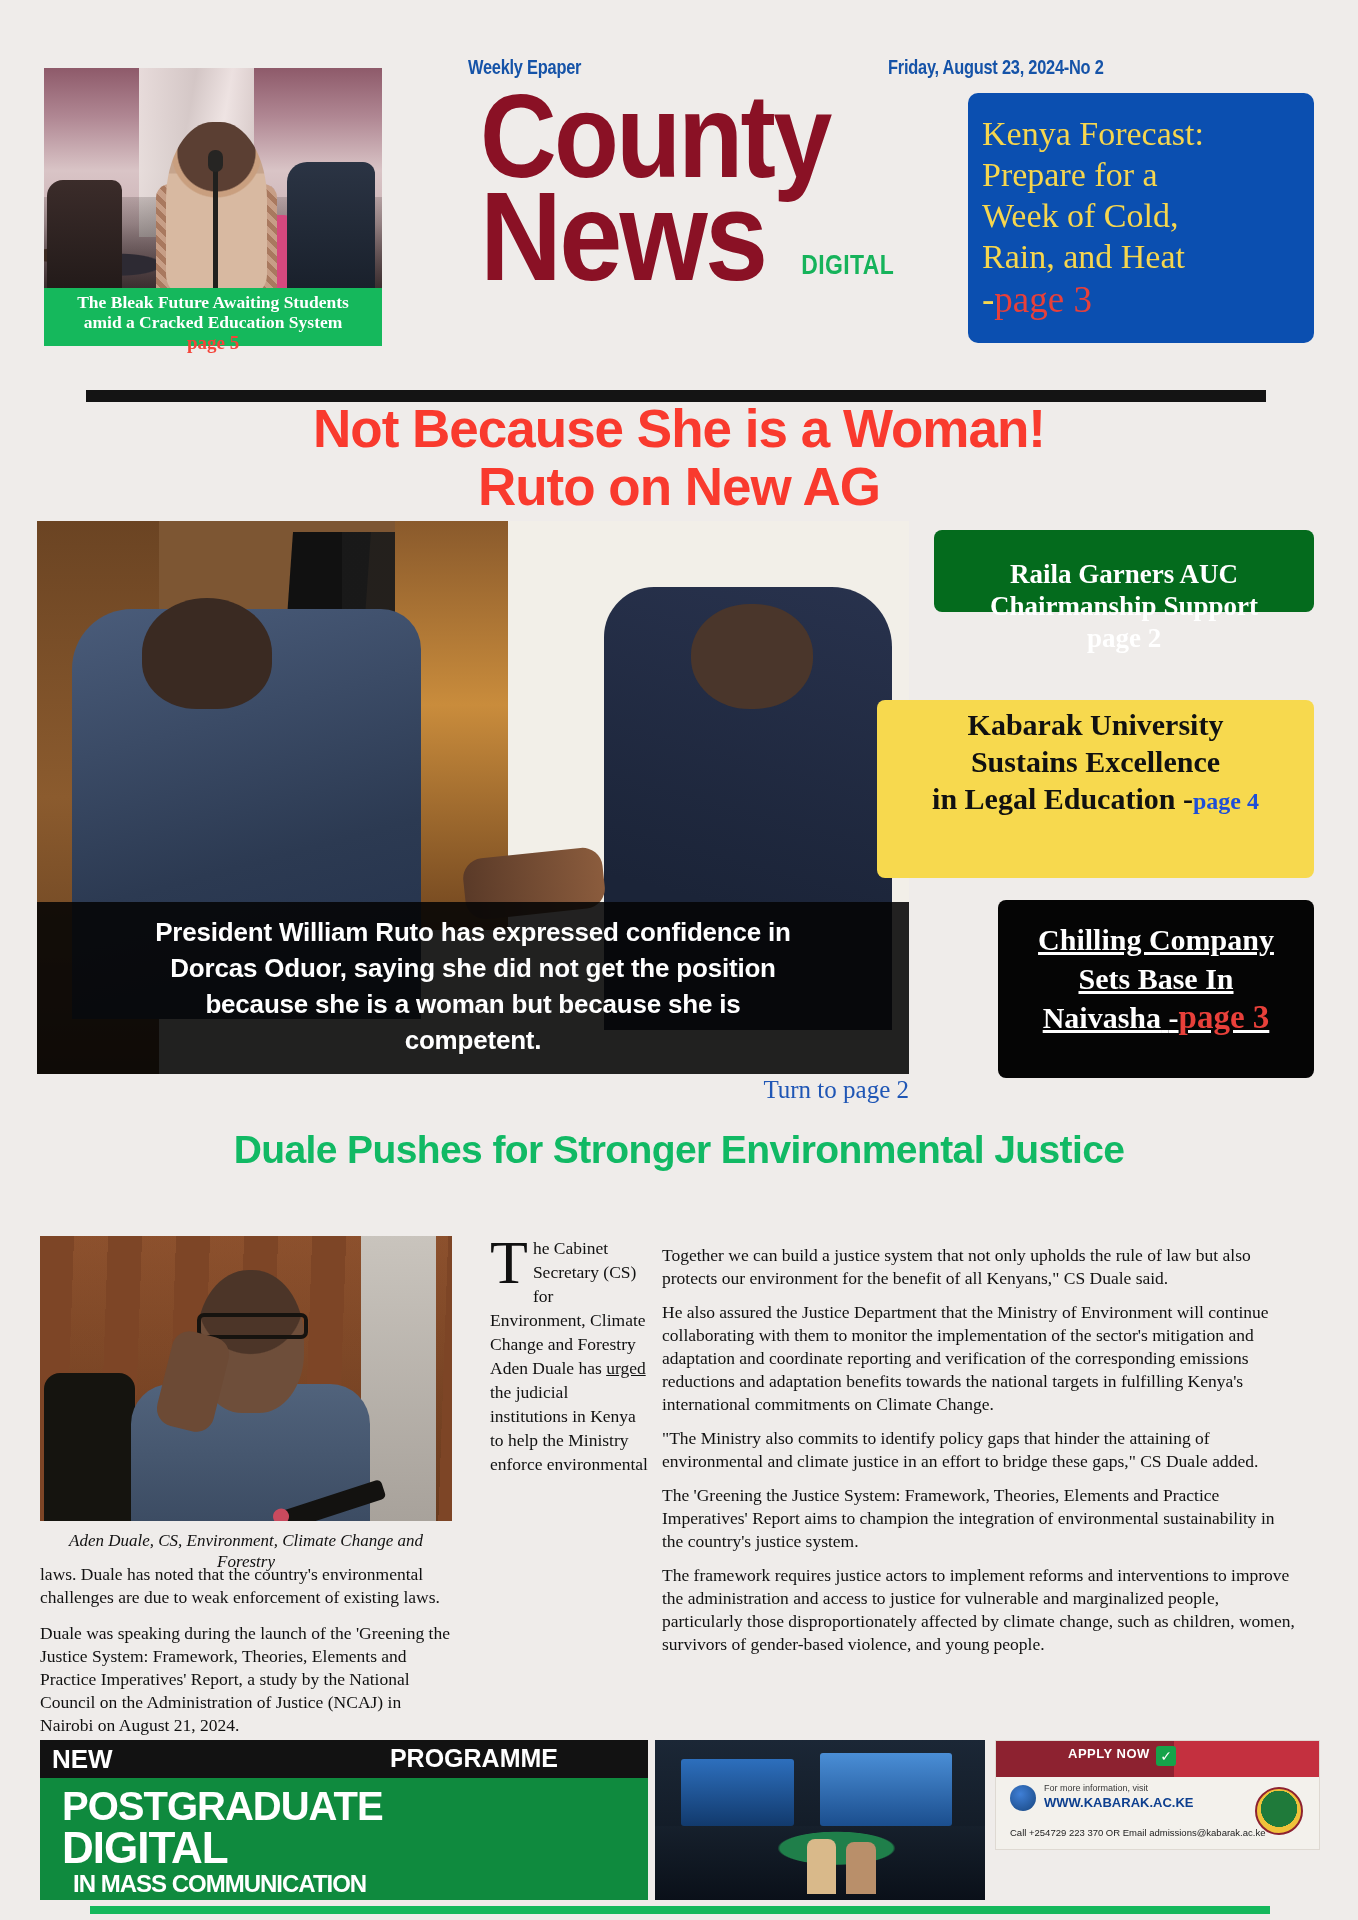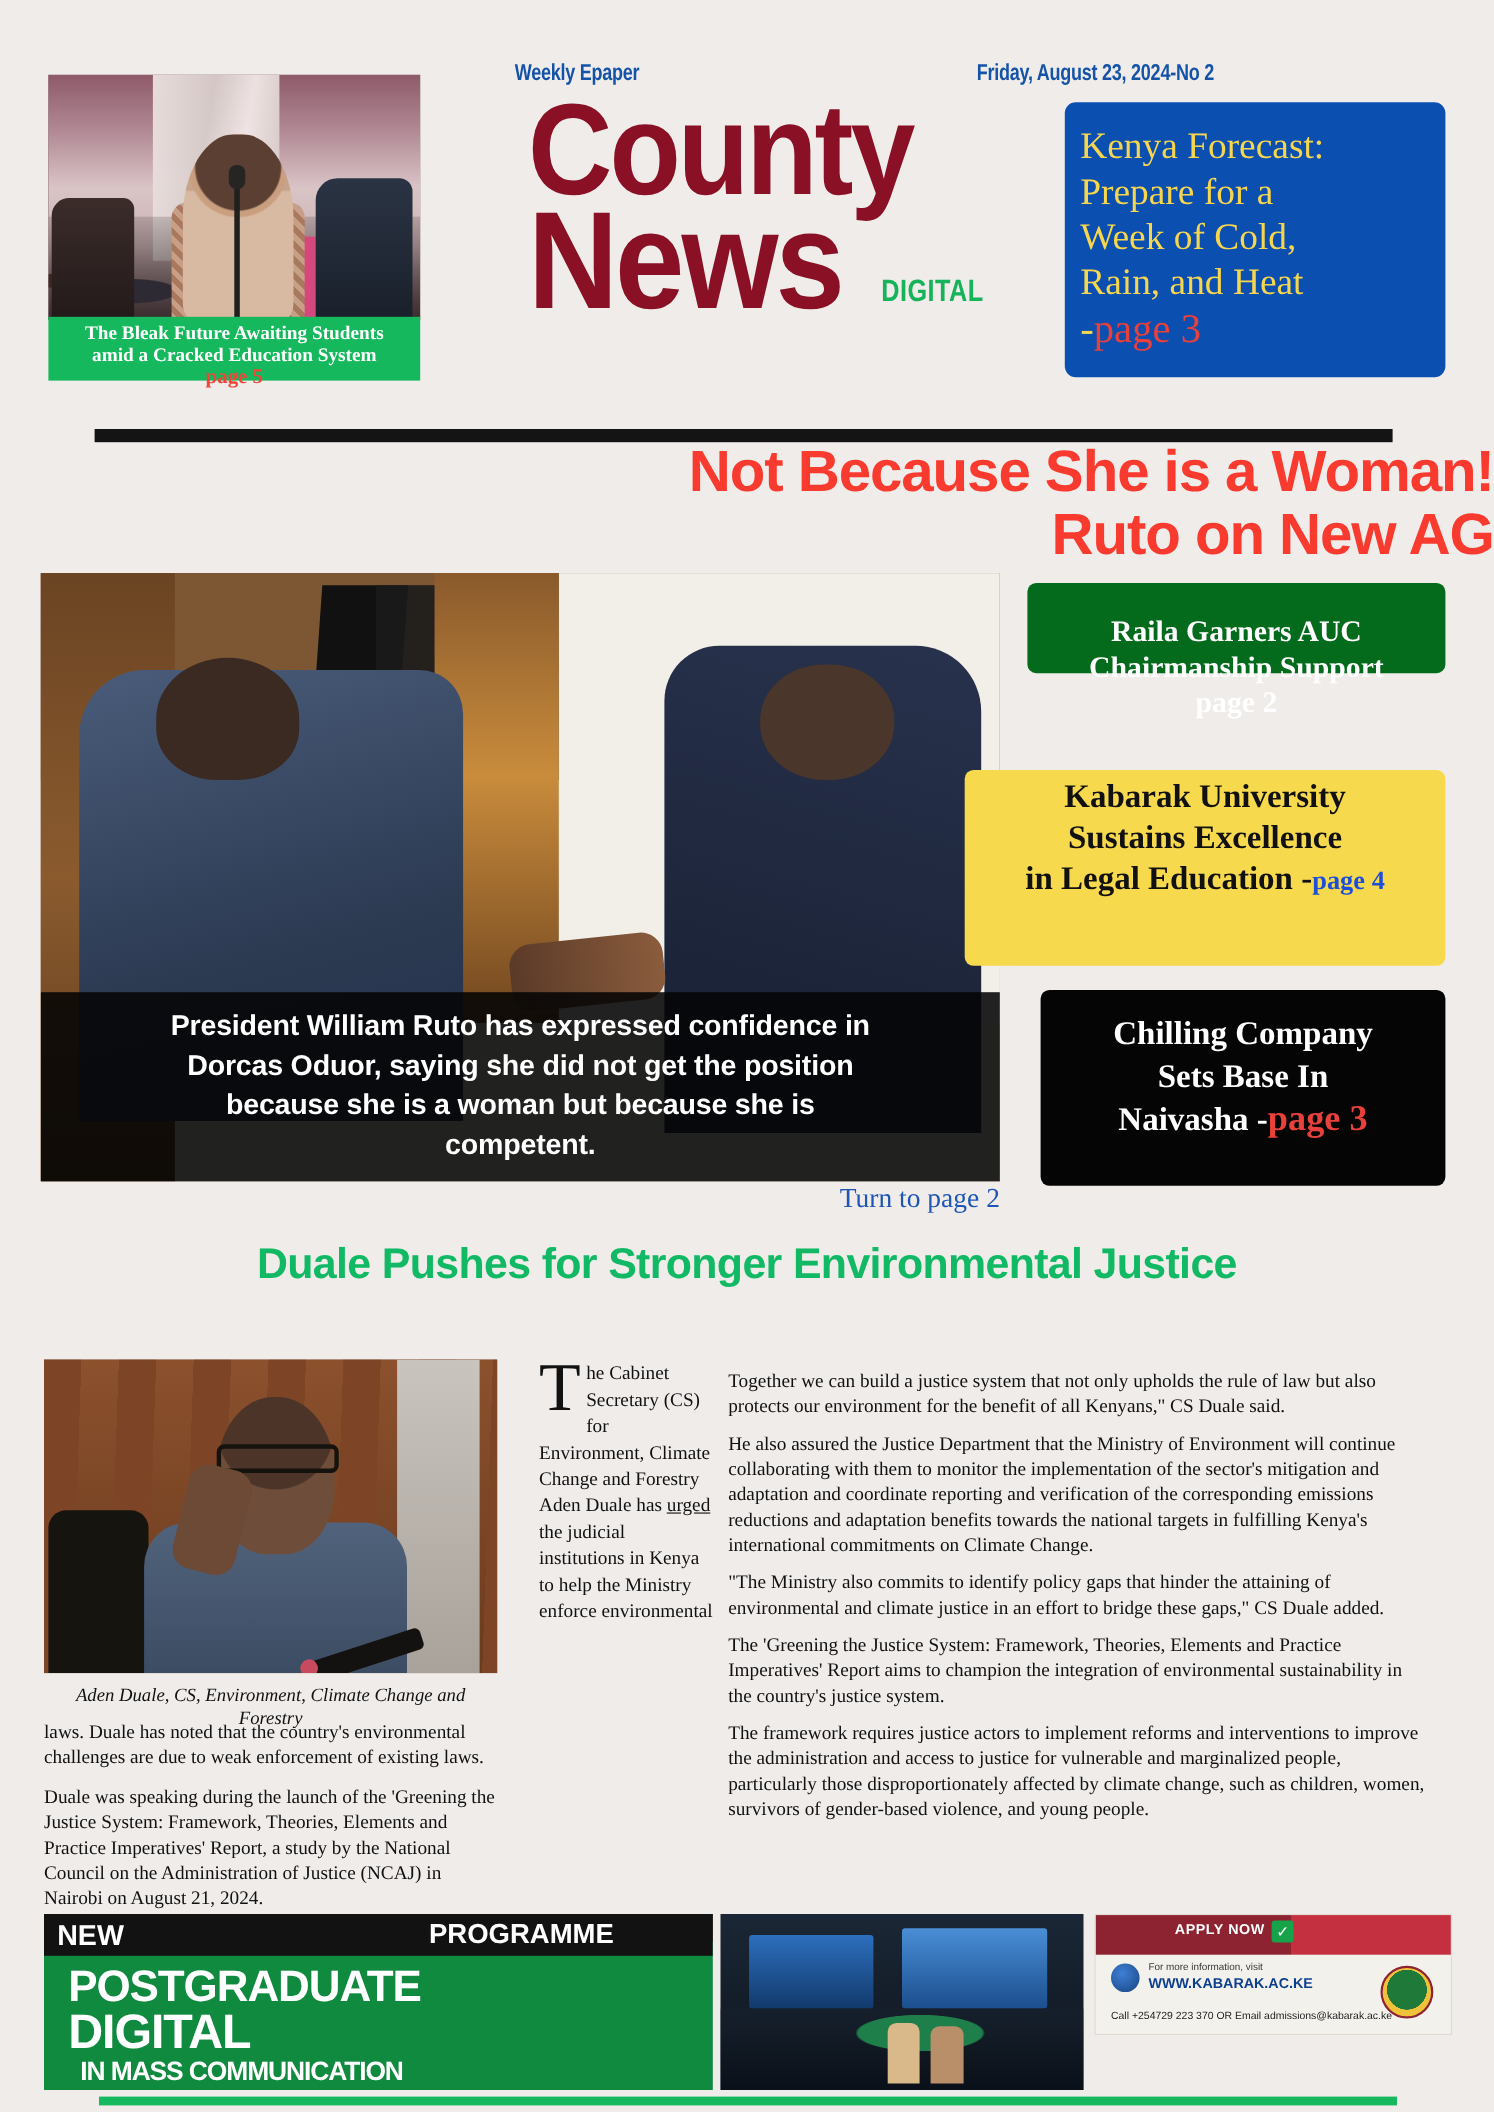--- a/index.html
+++ b/index.html
@@ -113,21 +113,21 @@
   .forecast .pg { display:block; font-size:37px; margin-top:2px; }
   .forecast .pg .dash { color:#f6d64e; }
   .forecast .pg .num { color:#e8403a; }
 
   .rule {
     position:absolute; left:86px; top:390px; width:1180px; height:12px; background:#141414;
   }
 
   
   .lead-head {
-    position:absolute; left:0; top:400px; width:1358px; text-align:right;
+    position:absolute; left:0; top:400px; width:1358px; text-align:center;
     font-family:"Liberation Sans", sans-serif; font-weight:700;
     color:#f93a2e; font-size:53px; line-height:58px; letter-spacing:-1px;
   }
 
   
   .lead-photo {
     position:absolute; left:37px; top:521px; width:872px; height:553px;
     overflow:hidden; background:#6e4a2a;
   }
   .lp-bg { position:absolute; inset:0;
@@ -188,22 +188,22 @@
     top:530px; width:380px; height:82px; background:#046b1d; color:#fff;
     font-size:27px; line-height:32px; padding-top:28px;
   }
   .promo-yellow {
     top:700px; width:437px; height:178px; background:#f7d94e; color:#111;
     font-size:30px; line-height:37px; padding-top:6px;
   }
   .promo-yellow .pg .dash { color:#111; }
   .promo-yellow .pg .num { color:#1d4ed8; font-size:24px; }
   .promo-black {
-    top:900px; width:368px; height:178px; background:#050505; color:#fff;
-    font-size:30px; line-height:39px; padding-top:20px;
+    top:900px; width:316px; height:178px; background:#050505; color:#fff;
+    font-size:30px; line-height:39px; padding-top:20px;text-decoration:underline;
   }
   .promo-black .pg .dash { color:#fff; }
   .promo-black .pg .num { color:#e8403a; font-size:33px; }
 
   
   .sub-head {
     position:absolute; left:0; top:1128px; width:1358px; text-align:center;
     font-family:"Liberation Sans", sans-serif; font-weight:700;
     color:#11b964; font-size:39px; letter-spacing:-.6px;
   }

